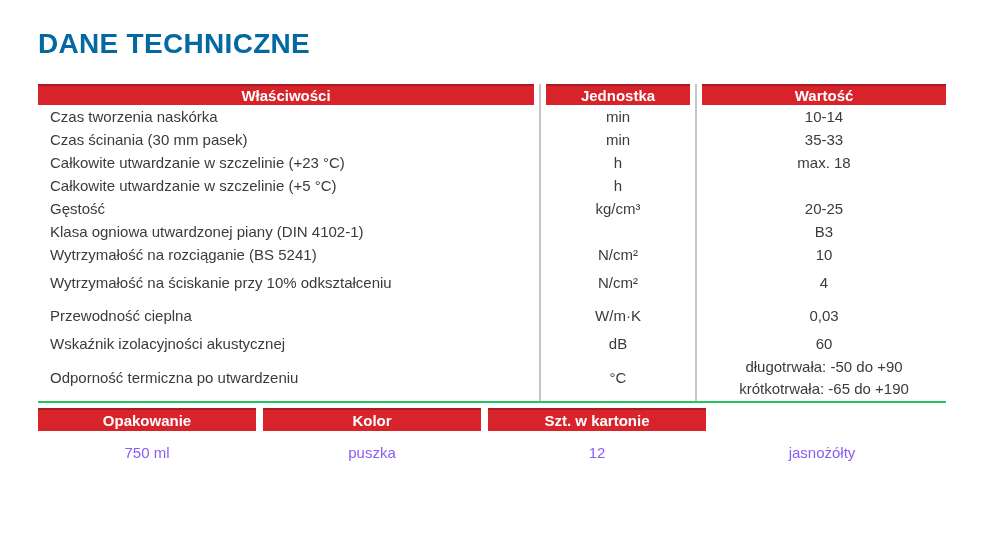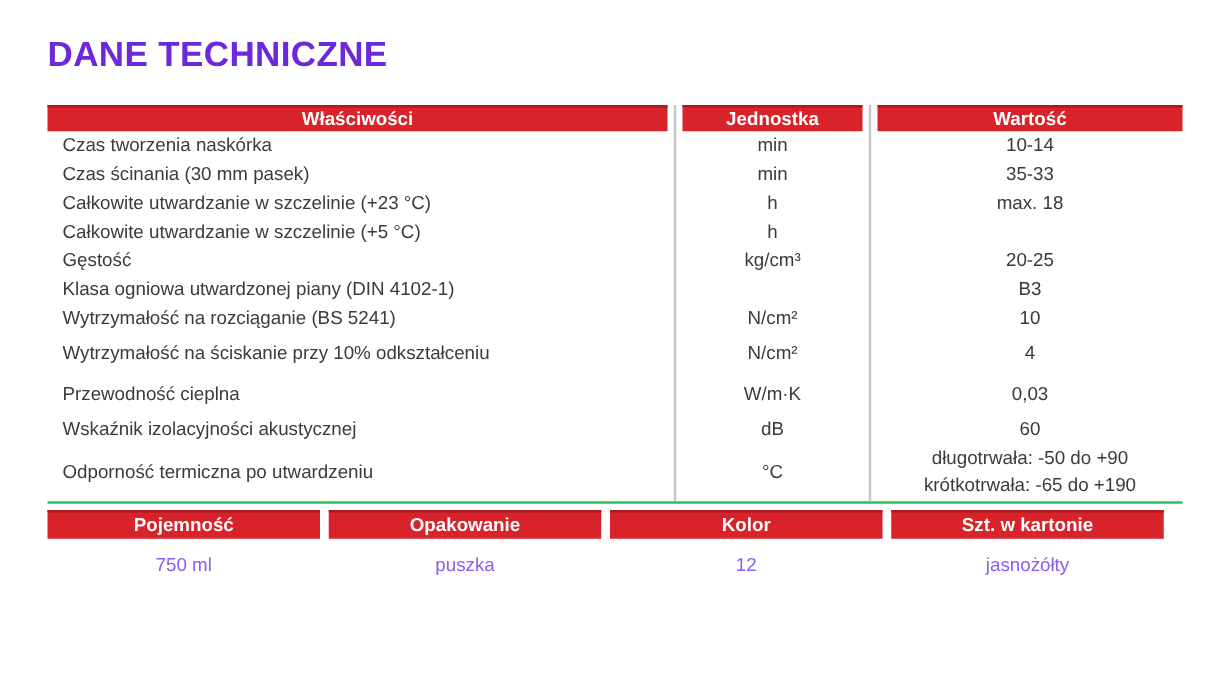--- a/index.html
+++ b/index.html
@@ -15,21 +15,21 @@
     background: #ffffff;
     overflow: hidden;
   }
   .page-title {
     position: absolute;
     left: 38px;
     top: 28px;
     font-size: 28px;
     font-weight: 700;
     letter-spacing: 0.3px;
-    color: #6d28d9;
+    color: #0369a1;
   }
 
   
   .ptable {
     position: absolute;
     left: 38px;
     top: 84px;
     width: 908px;
     border-bottom: 2px solid #22c55e;
   }
@@ -211,21 +211,20 @@
       <div class="gap"></div>
       <div class="cell val two-line">
         <div>długotrwała: -50 do +90</div>
         <div>krótkotrwała: -65 do +190</div>
       </div>
     </div>
   </div>
 
   <div class="ktable">
     <div class="krow khead">
-      <div class="red-bar">Pojemność</div>
       <div class="red-bar">Opakowanie</div>
       <div class="red-bar">Kolor</div>
       <div class="red-bar">Szt. w kartonie</div>
     </div>
     <div class="krow kbody">
       <div class="kcell">750 ml</div>
       <div class="kcell">puszka</div>
       <div class="kcell">12</div>
       <div class="kcell">jasnożółty</div>
     </div>

